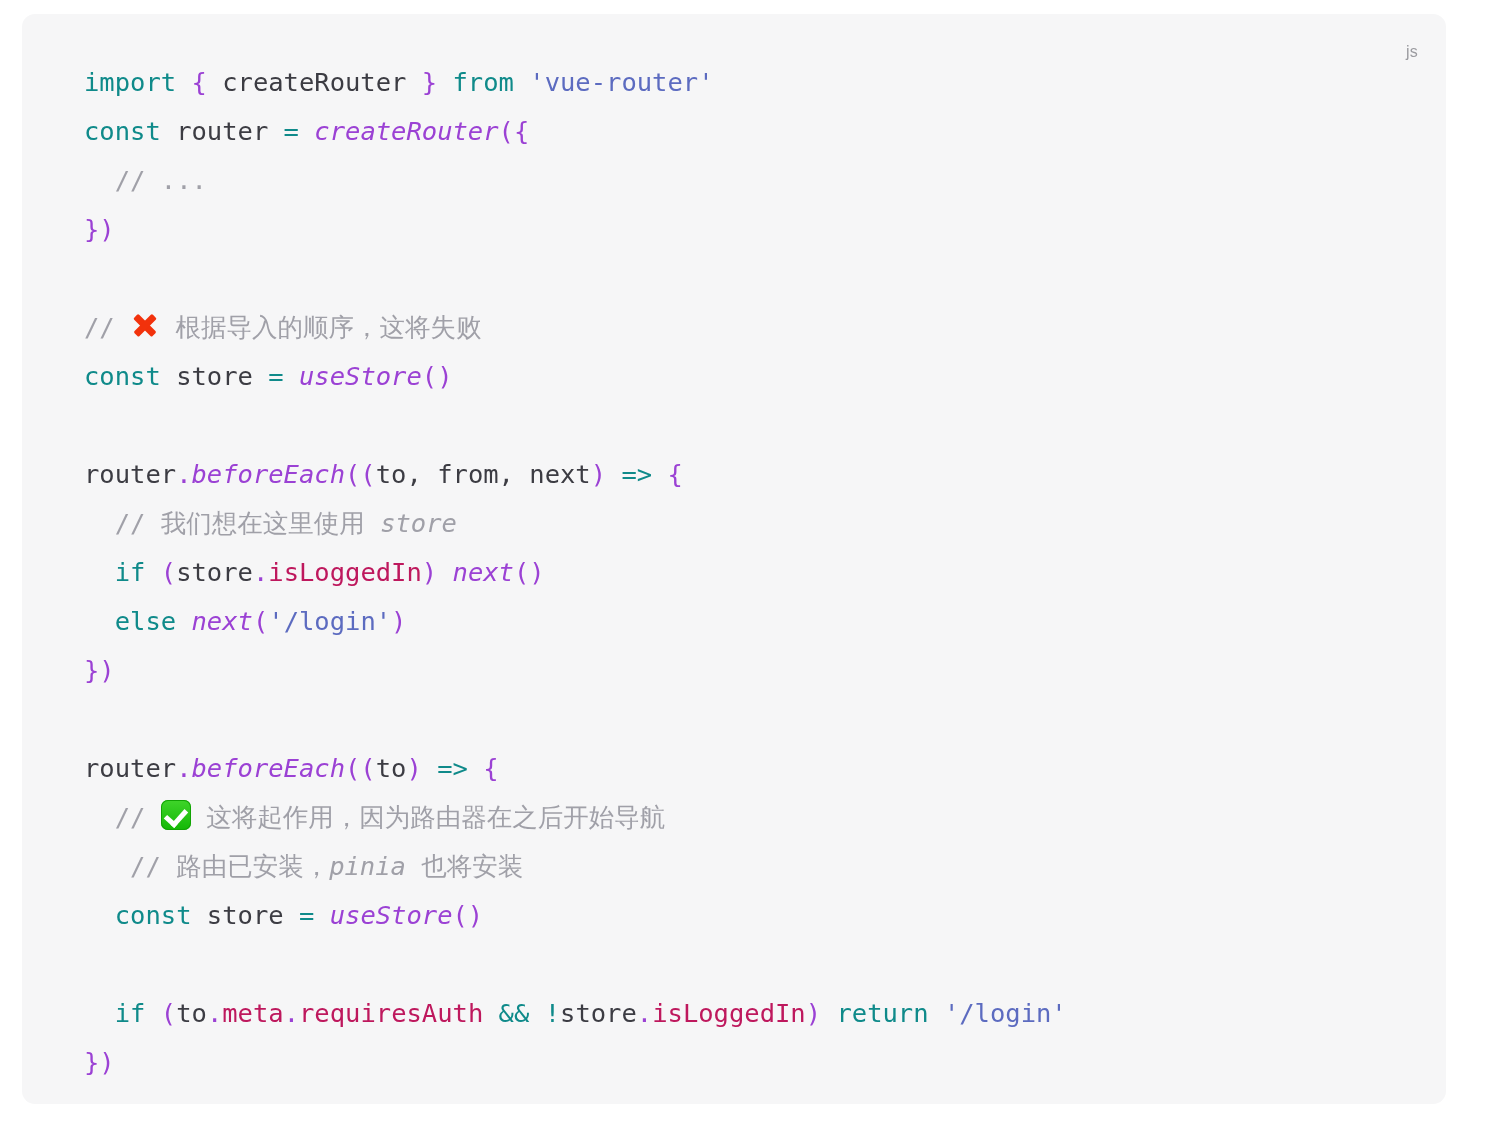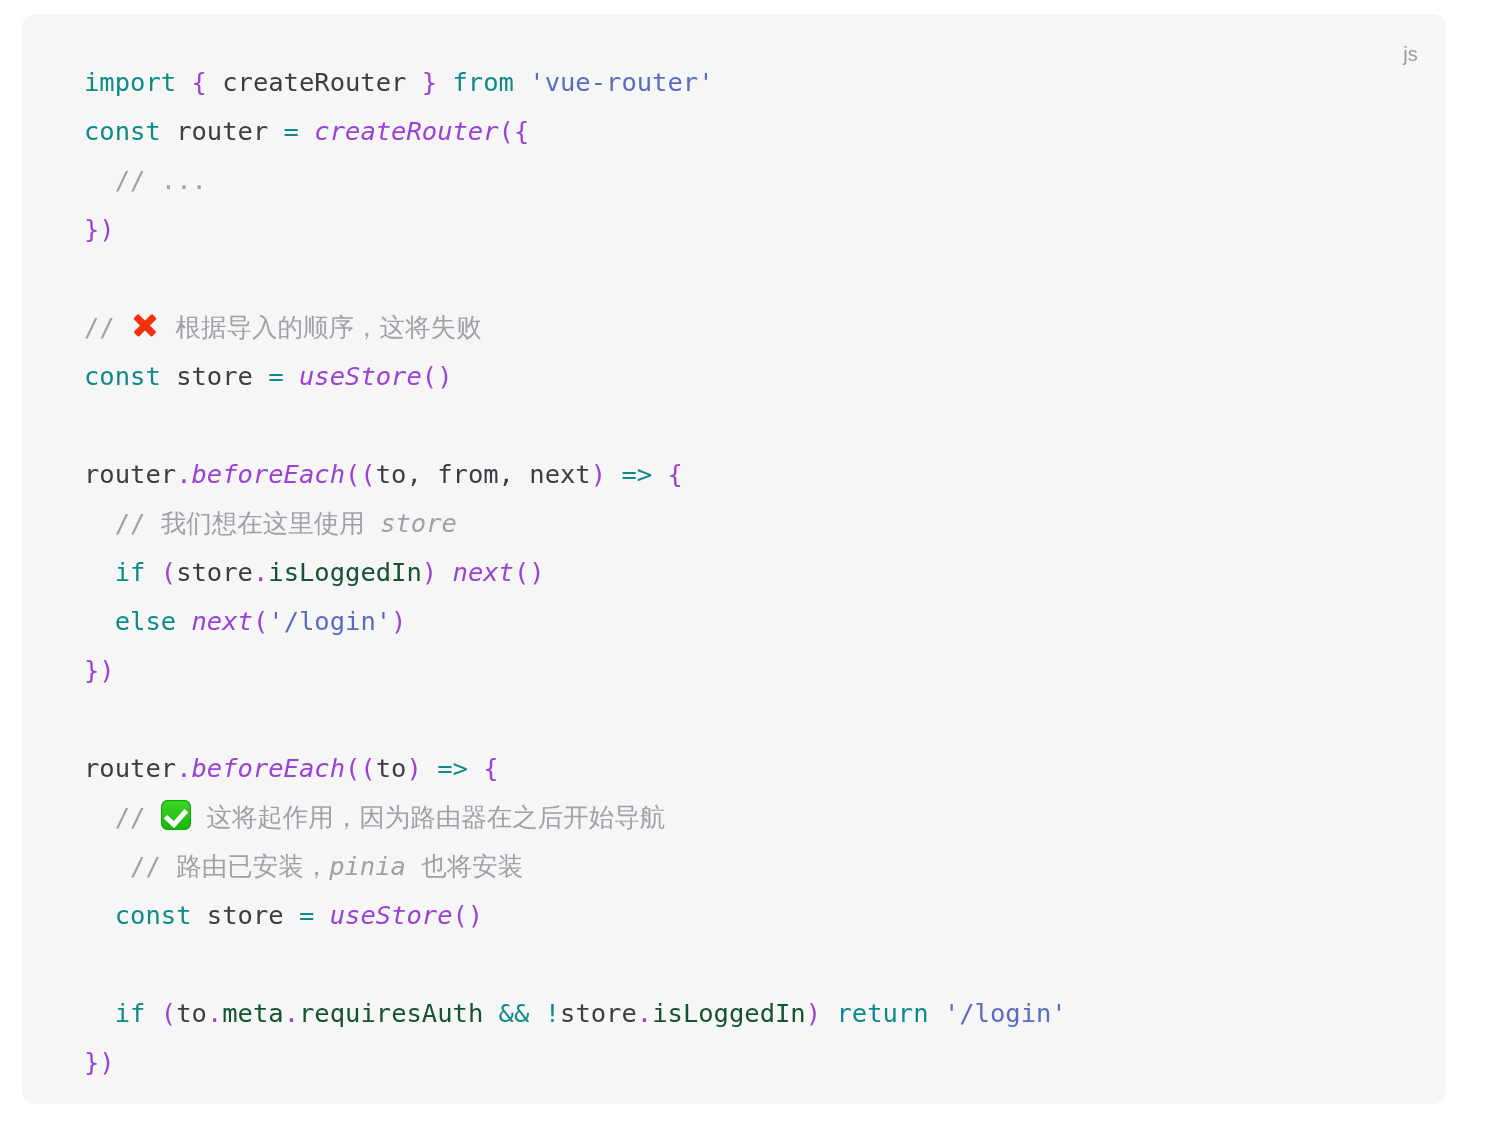--- a/index.html
+++ b/index.html
@@ -24,21 +24,21 @@
     border-radius: 13px;
     box-sizing: border-box;
     overflow: hidden;
   }
 
   #lang-label {
     position: absolute;
     right: 28px;
     top: 30px;
     font-family: "Liberation Sans", sans-serif;
-    font-size: 20px;
+    font-size: 16px;
     color: #9b9ba0;
     line-height: 1;
     letter-spacing: 0.2px;
     user-select: none;
     text-align: right;
   }
 
   #code-scroll {
     position: absolute;
     left: 0;
@@ -63,21 +63,21 @@
 
   .line { display: block; min-height: 49px; margin-left: 28px; }
 
   
   .kw   { color: #0f8a8a; }          
   .op   { color: #0f8a8a; }          
   .punc { color: #9b41d4; }          
   .fn   { color: #9b41d4; font-style: italic; }  
   .str  { color: #5c6bc0; }          
   .id   { color: #3c3c43; }          
-  .prop { color: #14532d; }
+  .prop { color: #be185d; }
   .dot  { color: #9b41d4; }
   .cmt  { color: #a0a0a8; }
   .cmt-i { color: #a0a0a8; font-style: italic; }
 
   
   .emoji {
     display: inline-block;
     vertical-align: -4px;
     width: 30px;
     height: 30px;

